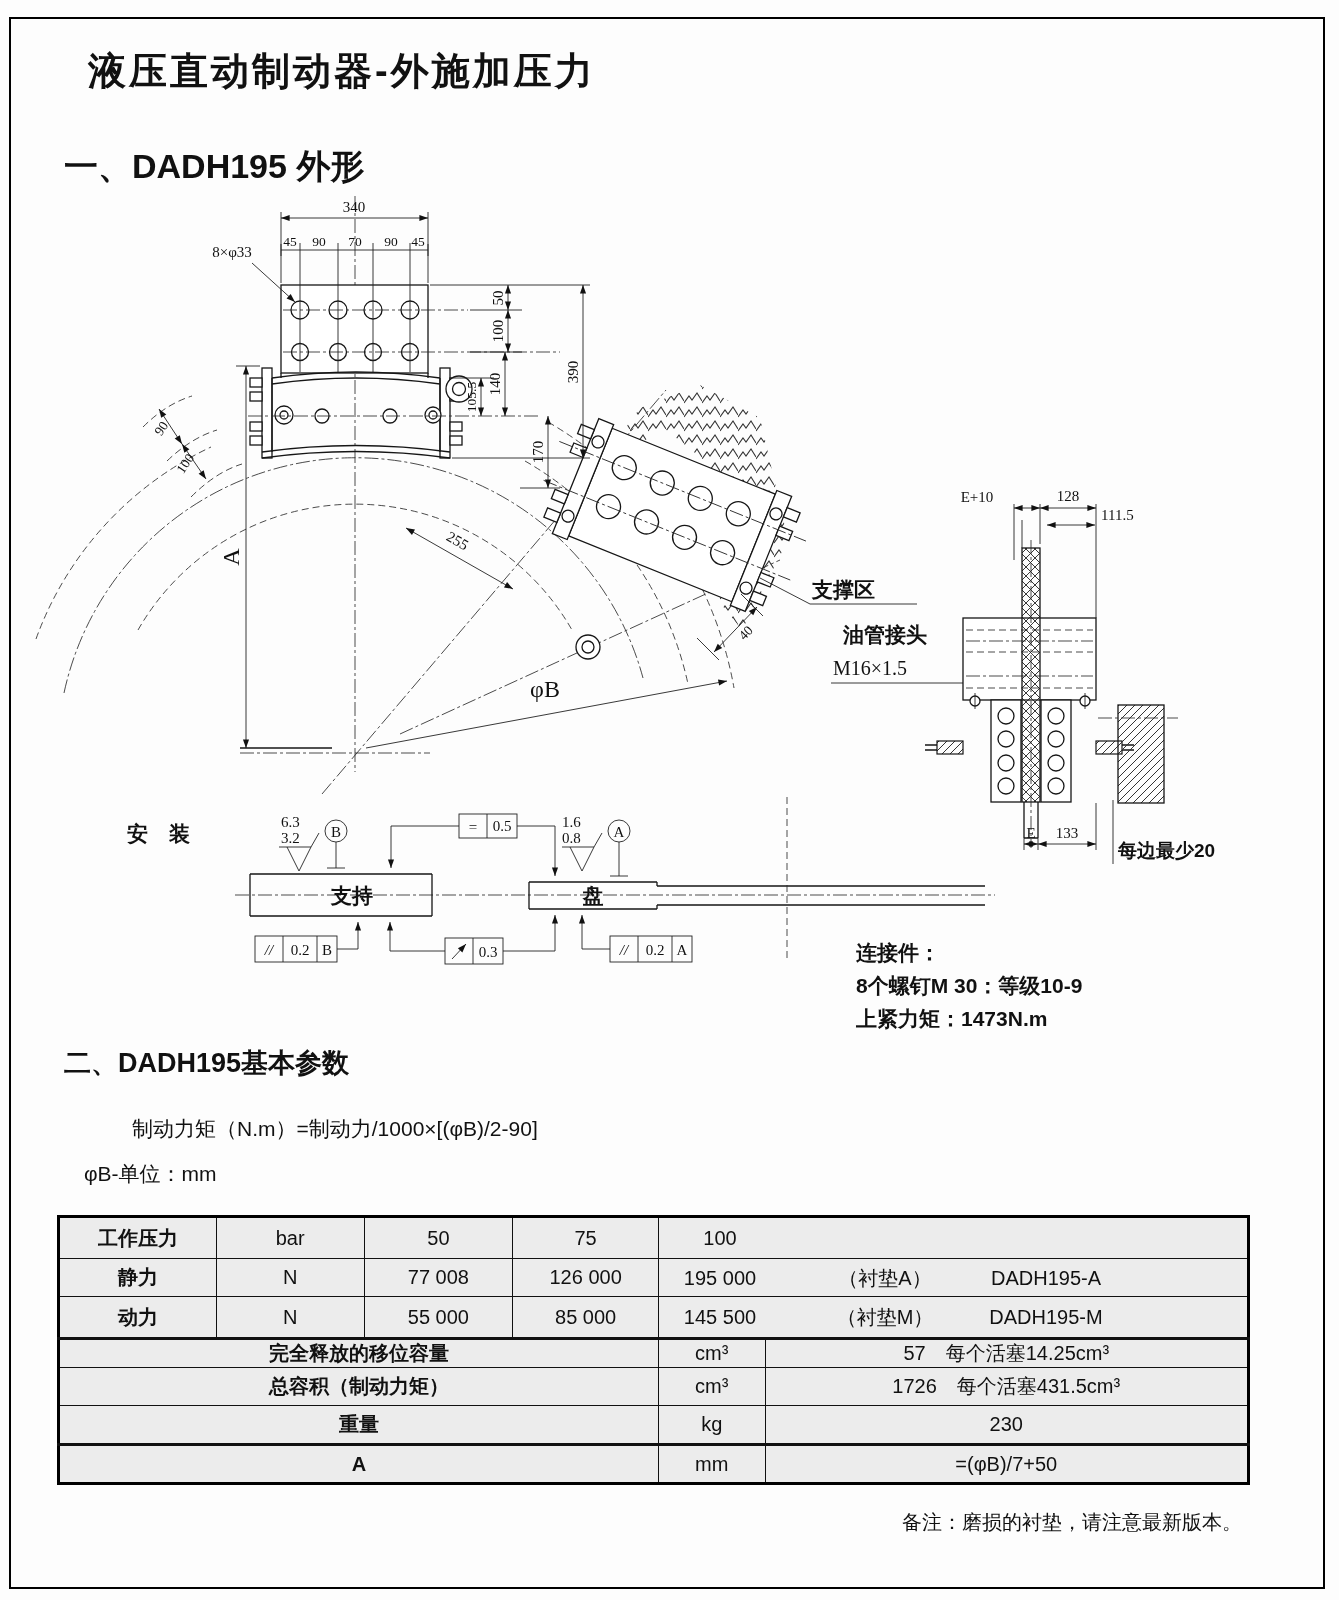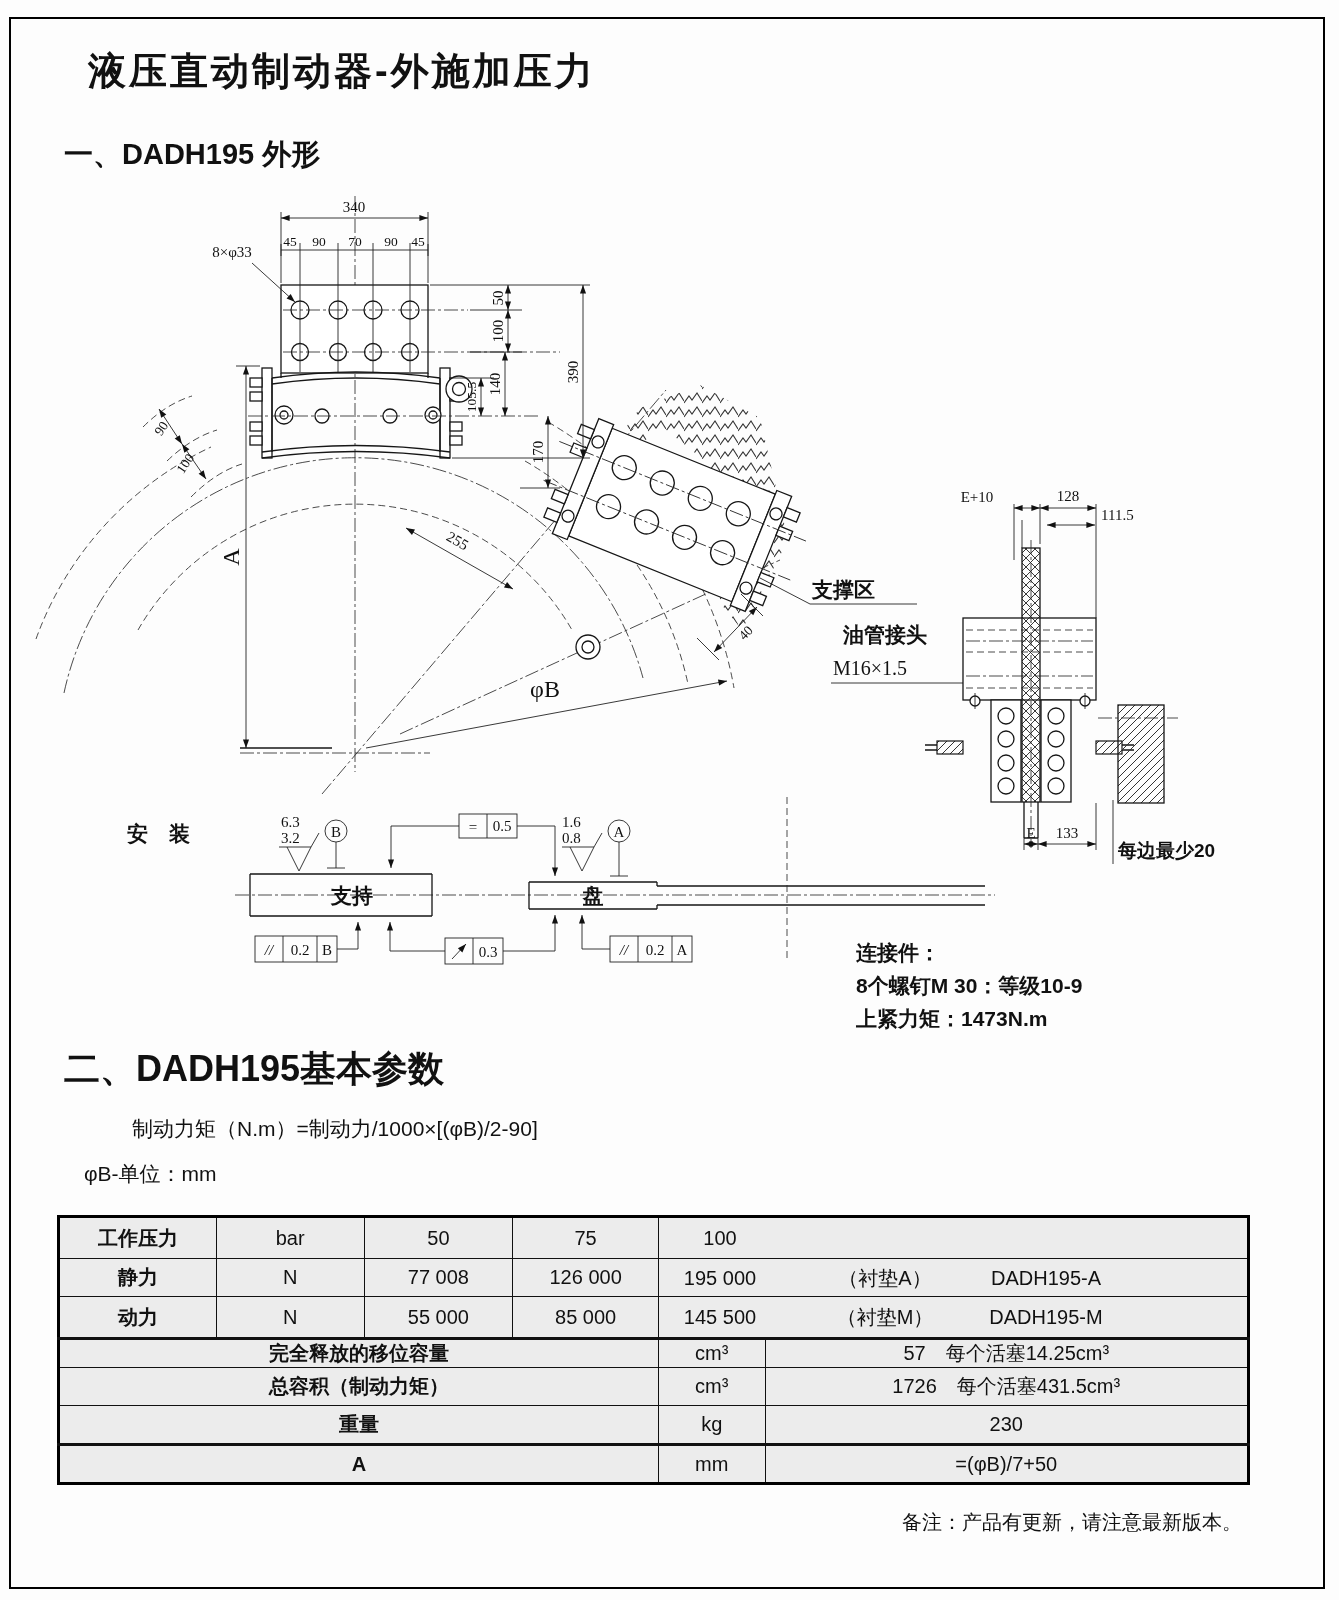--- a/index.html
+++ b/index.html
@@ -1,22 +1,22 @@
 <!DOCTYPE html>
 <html><head>
 <meta charset="utf-8">
 <style>
   html,body{margin:0;padding:0;}
   body{width:1339px;height:1600px;background:#fdfdfd;position:relative;
        font-family:"Liberation Sans",sans-serif;color:#111;overflow:hidden;}
   .frame{position:absolute;left:9px;top:17px;width:1312px;height:1568px;border:2px solid #000;}
   .abs{position:absolute;white-space:nowrap;}
   #title{left:88px;top:46px;font-size:38px;font-weight:bold;letter-spacing:3px;}
-  #sec1{left:64px;top:135px;font-size:29px;font-weight:bold;text-align:right;}
-  #sec2{left:64px;top:1045px;font-size:36px;font-weight:bold;}
+  #sec1{left:64px;top:144px;font-size:34px;font-weight:bold;text-align:right;}
+  #sec2{left:64px;top:1045px;font-size:27px;font-weight:bold;}
   #formula{left:84px;top:1115px;font-size:21px;margin-left:48px;}
   #formula2{left:84px;top:1160px;font-size:21px;}
   #conn{left:856px;top:936px;font-size:21px;font-weight:bold;line-height:33px;}
   #note{left:700px;top:1509px;width:542px;text-align:right;font-size:20px;}
   svg text{fill:#111;}
   .dt{font-family:"Liberation Serif",serif;font-size:15px;}
   .dts{font-family:"Liberation Serif",serif;font-size:13.5px;}
   .dtl{font-family:"Liberation Serif",serif;font-size:24px;}
   .cjk{font-family:"Liberation Sans",sans-serif;font-size:21px;font-weight:bold;}
   .cjks{font-family:"Liberation Sans",sans-serif;font-size:19px;font-weight:bold;}
@@ -367,13 +367,13 @@
     <td>230</td>
   </tr>
   <tr style="height:39px;">
     <td class="lb" colspan="4">A</td>
     <td>mm</td>
     <td>=(φB)/7+50</td>
   </tr>
 </tbody>
   </table>
 
-<div class="abs" id="note">备注：产品有更新，请注意最新版本。</div>
+<div class="abs" id="note">备注：磨损的衬垫，请注意最新版本。</div>
 
 </body></html>

